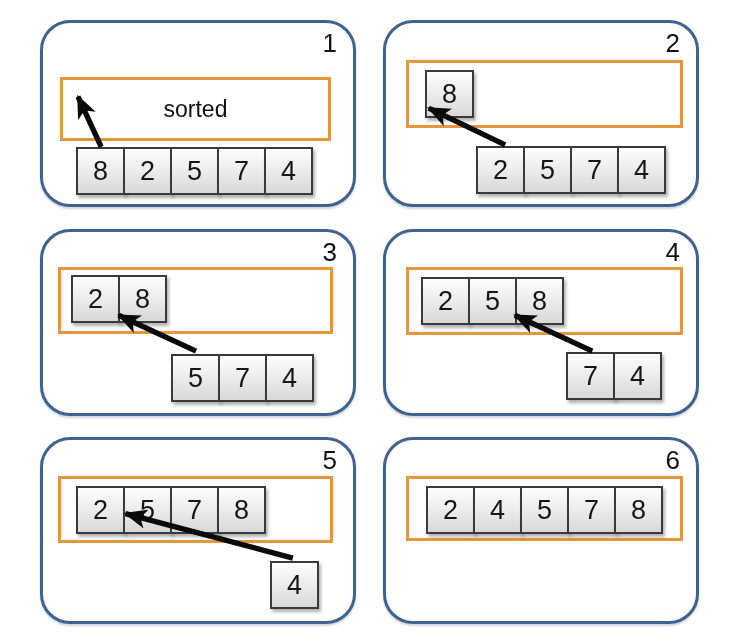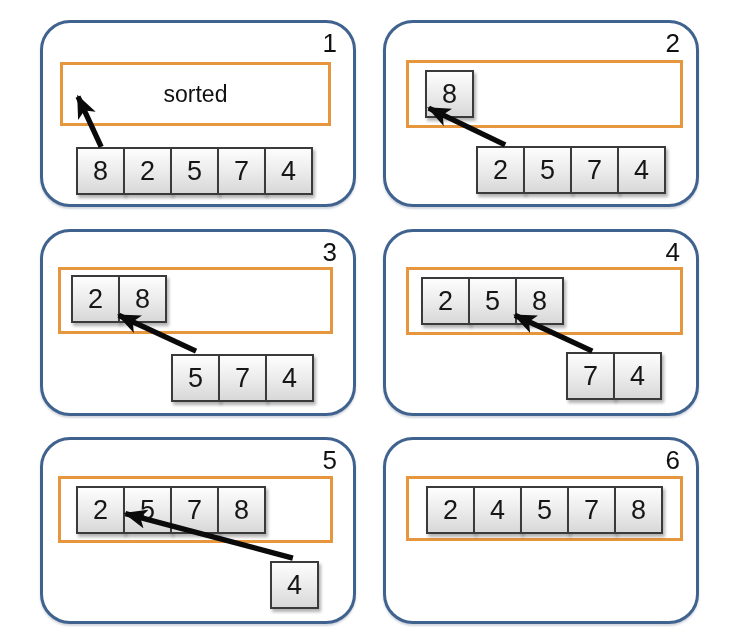--- a/index.html
+++ b/index.html
@@ -40,21 +40,21 @@
   }
   .arrow-line { stroke:var(--arrow-color,#0a0a0a); stroke-width:5.5; }
 </style>
 </head>
 <body>
 
 <div class="canvas">
 
   <div class="panel" style="left:40px;top:20px;width:316px;height:187px">
     <div class="panel-num">1</div>
-    <div class="zone" style="left:17px;top:39px;width:271px;height:64px">
+    <div class="zone" style="left:17px;top:54px;width:271px;height:64px">
       <span class="sorted-text">sorted</span>
     </div>
     <div class="row" style="left:33px;top:124px">
       <div class="cell">8</div>
       <div class="cell">2</div>
       <div class="cell">5</div>
       <div class="cell">7</div>
       <div class="cell">4</div>
     </div>
     <svg class="arrow-svg" viewBox="0 0 316 187">

